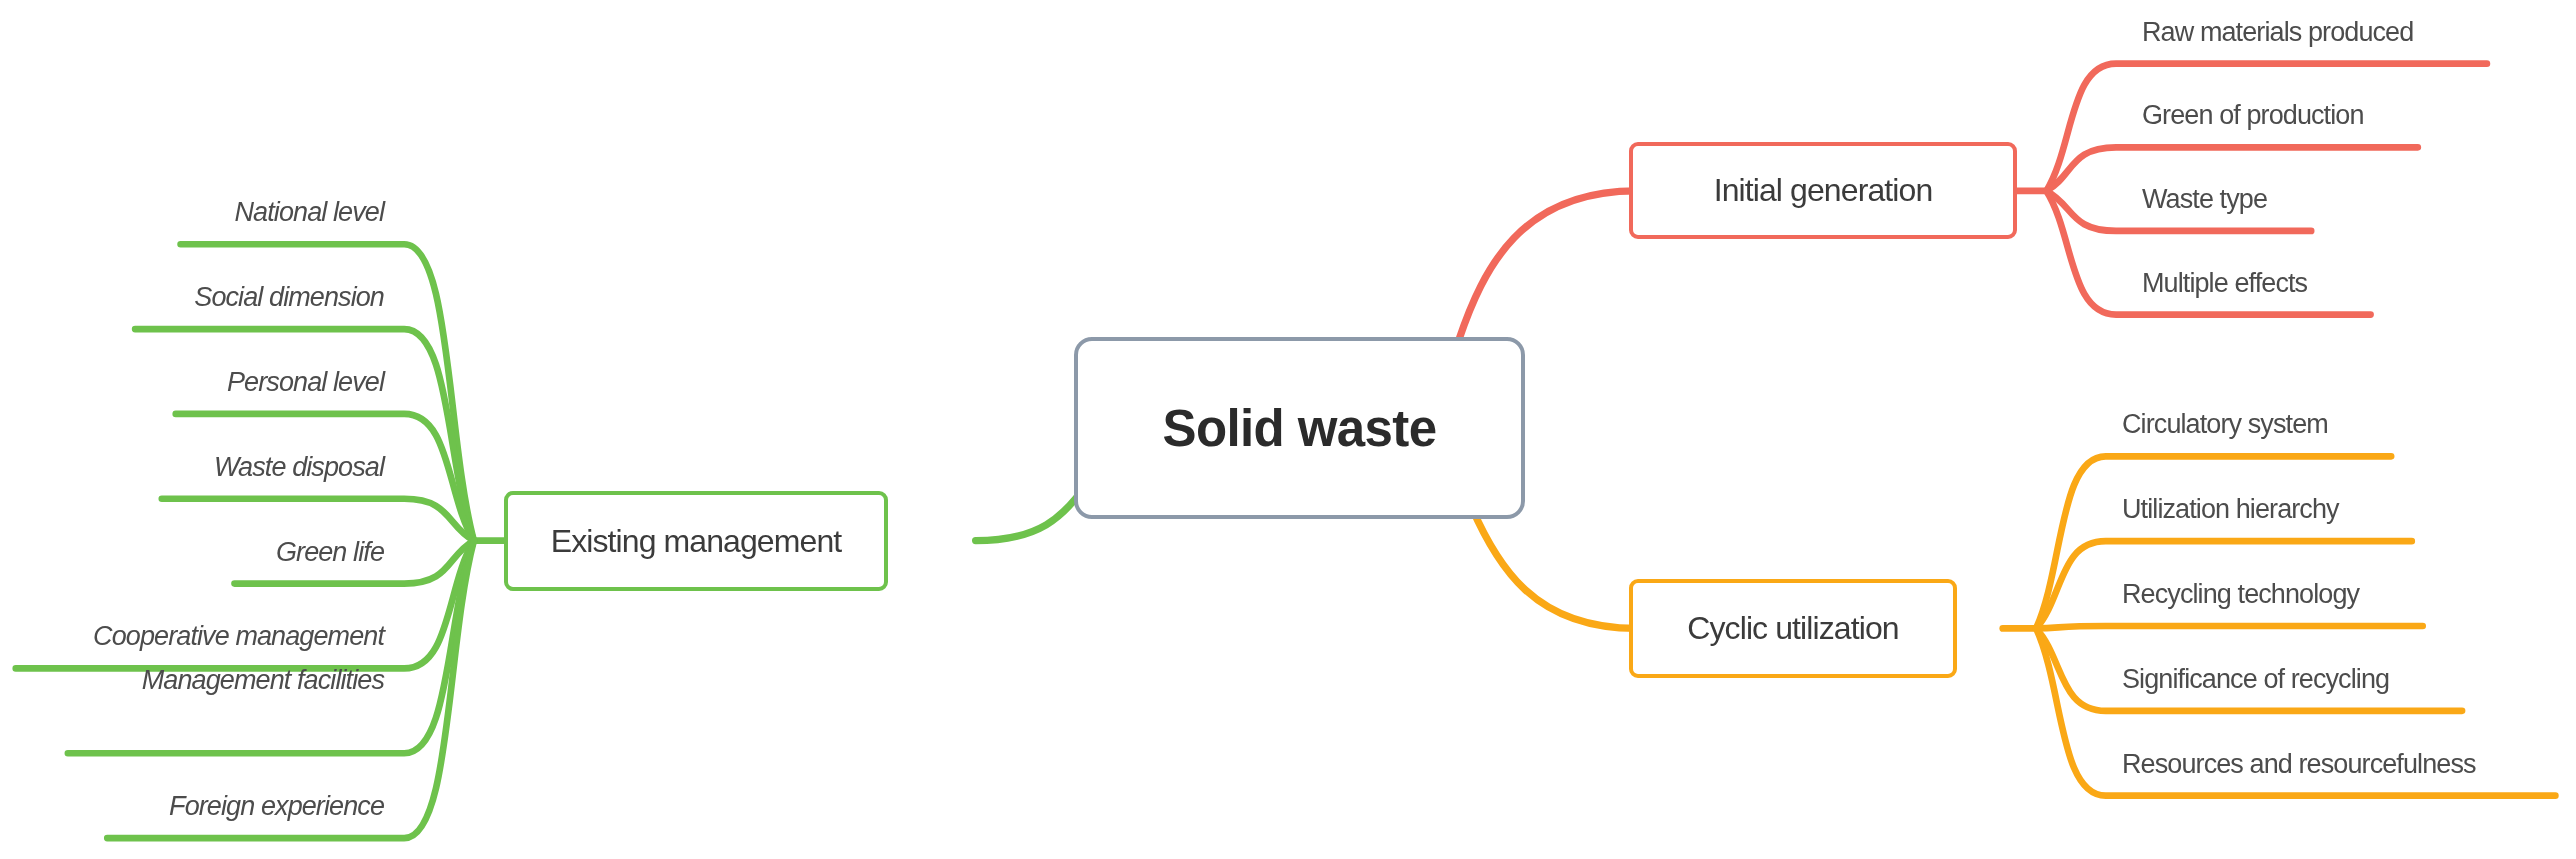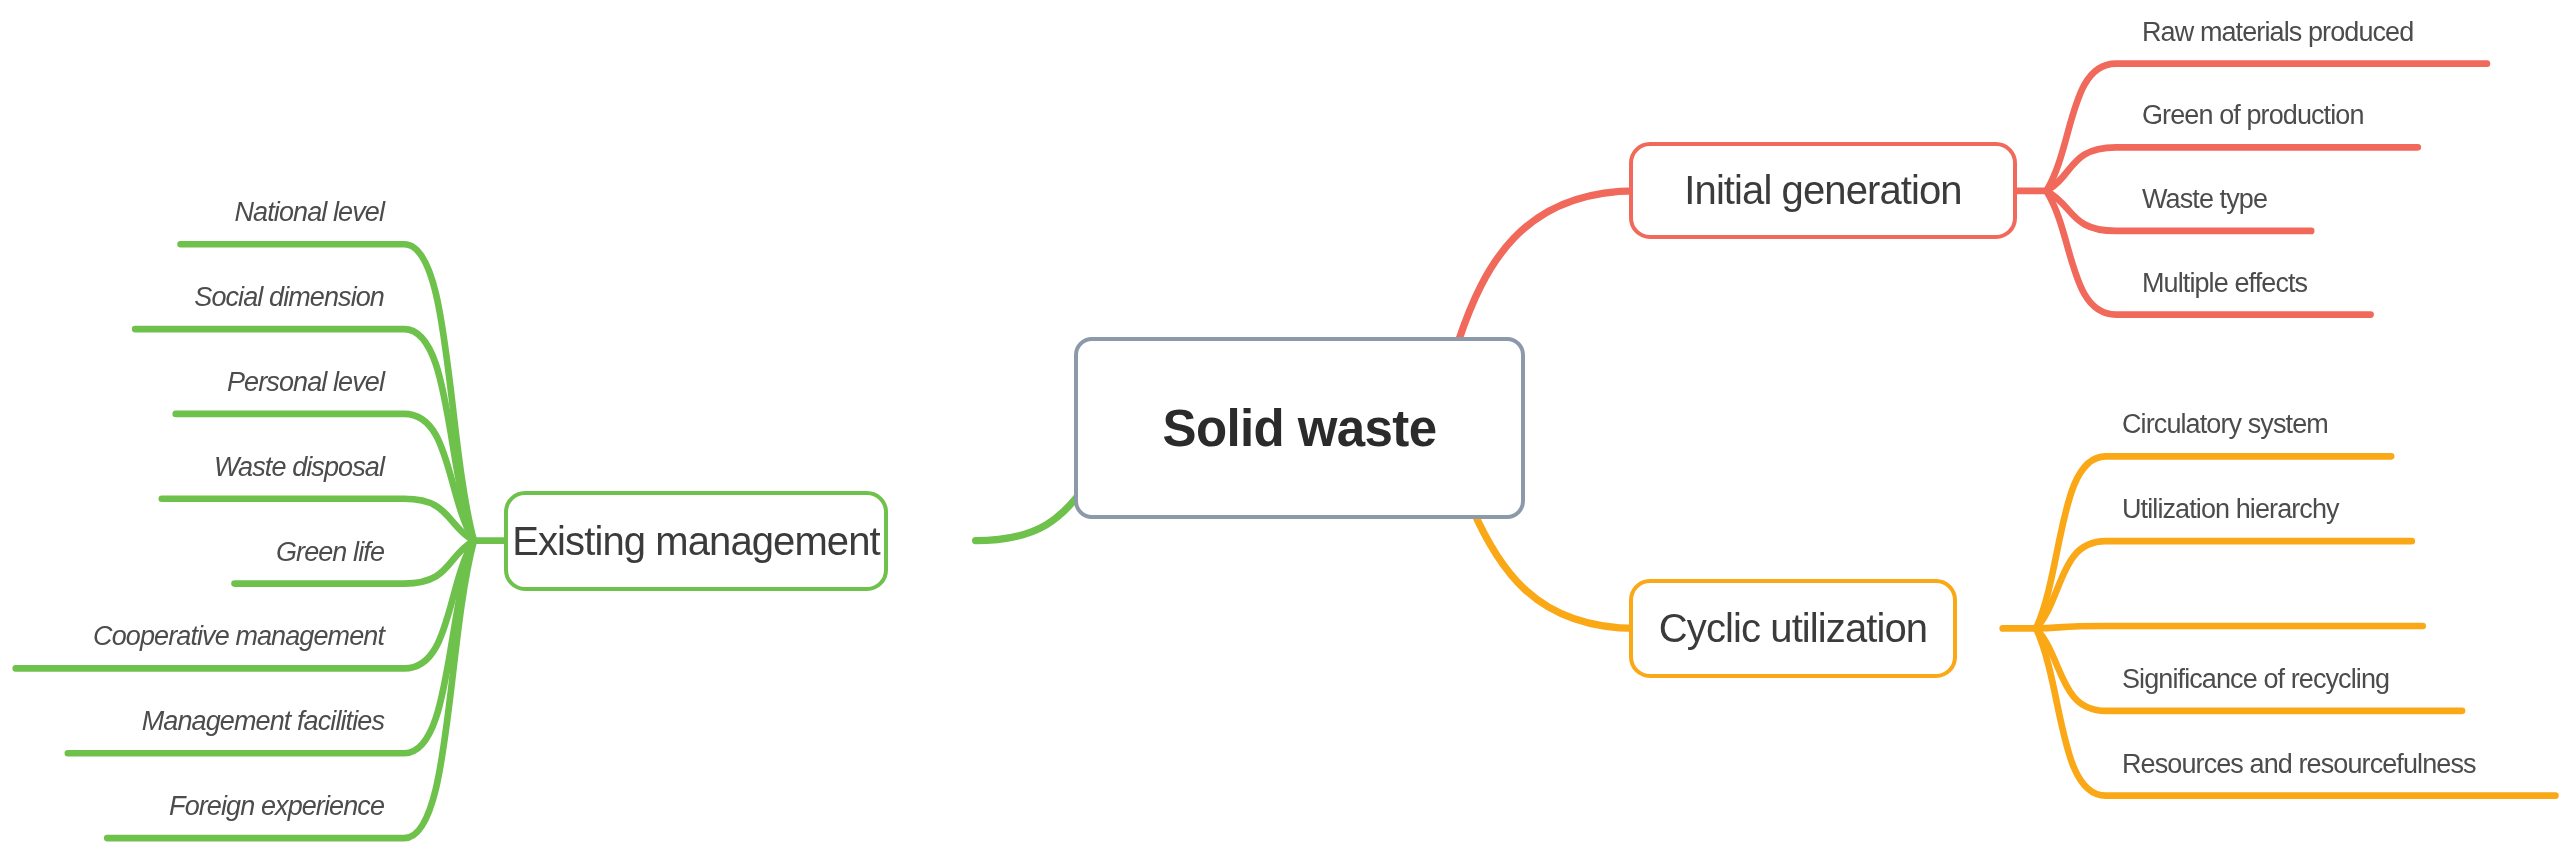--- a/index.html
+++ b/index.html
@@ -16,22 +16,22 @@
   .w-child{stroke-width:11;stroke-linecap:round;stroke-linejoin:round;}
   .node{
     position:absolute;background:#fff;display:flex;align-items:center;justify-content:center;
     box-sizing:border-box;white-space:nowrap;
   }
   .root-node{
     border:4.8px solid var(--c-root_border);border-radius:18px;
     font-size:51px;font-weight:bold;color:var(--c-root_text);letter-spacing:-0.6px;
   }
   .branch-node{
-    border:4.8px solid;border-radius:21px;
-    font-size:40px;color:var(--c-branch_text);letter-spacing:-0.9px;
+    border:4.8px solid;border-radius:9px;
+    font-size:32px;color:var(--c-branch_text);letter-spacing:-0.9px;
   }
   .b-red{border-color:var(--c-red);}
   .b-green{border-color:var(--c-green);}
   .b-yellow{border-color:var(--c-yellow);}
   .leaf{
     position:absolute;height:39px;line-height:39px;font-size:27px;
     color:var(--c-leaf_text);letter-spacing:-0.9px;white-space:nowrap;
   }
   .leaf-r{text-align:right;font-style:italic;}
 </style>
@@ -85,26 +85,27 @@
     <span>Existing management</span>
   </div>
 
   <div class="leaf" style="left:2142px;top:12.7px;">Raw materials produced</div>
   <div class="leaf" style="left:2142px;top:96px;">Green of production</div>
   <div class="leaf" style="left:2142px;top:180px;">Waste type</div>
   <div class="leaf" style="left:2142px;top:264px;">Multiple effects</div>
 
   <div class="leaf" style="left:2122px;top:405px;">Circulatory system</div>
   <div class="leaf" style="left:2122px;top:490px;">Utilization hierarchy</div>
+  <div class="leaf" style="left:2122px;top:575px;">Recycling technology</div>
   <div class="leaf" style="left:2122px;top:660px;">Significance of recycling</div>
   <div class="leaf" style="left:2122px;top:745px;">Resources and resourcefulness</div>
 
   <div class="leaf leaf-r" style="right:2192px;top:193px;">National level</div>
   <div class="leaf leaf-r" style="right:2192px;top:278px;">Social dimension</div>
   <div class="leaf leaf-r" style="right:2192px;top:363px;">Personal level</div>
   <div class="leaf leaf-r" style="right:2192px;top:448px;">Waste disposal</div>
   <div class="leaf leaf-r" style="right:2192px;top:533px;">Green life</div>
   <div class="leaf leaf-r" style="right:2192px;top:617px;">Cooperative management</div>
-  <div class="leaf leaf-r" style="right:2192px;top:702px;">Management facilities</div>
+  <div class="leaf leaf-r" style="right:2192px;top:661px;">Management facilities</div>
   <div class="leaf leaf-r" style="right:2192px;top:787px;">Foreign experience</div>
 
 </div>
 
 
 </body></html>

